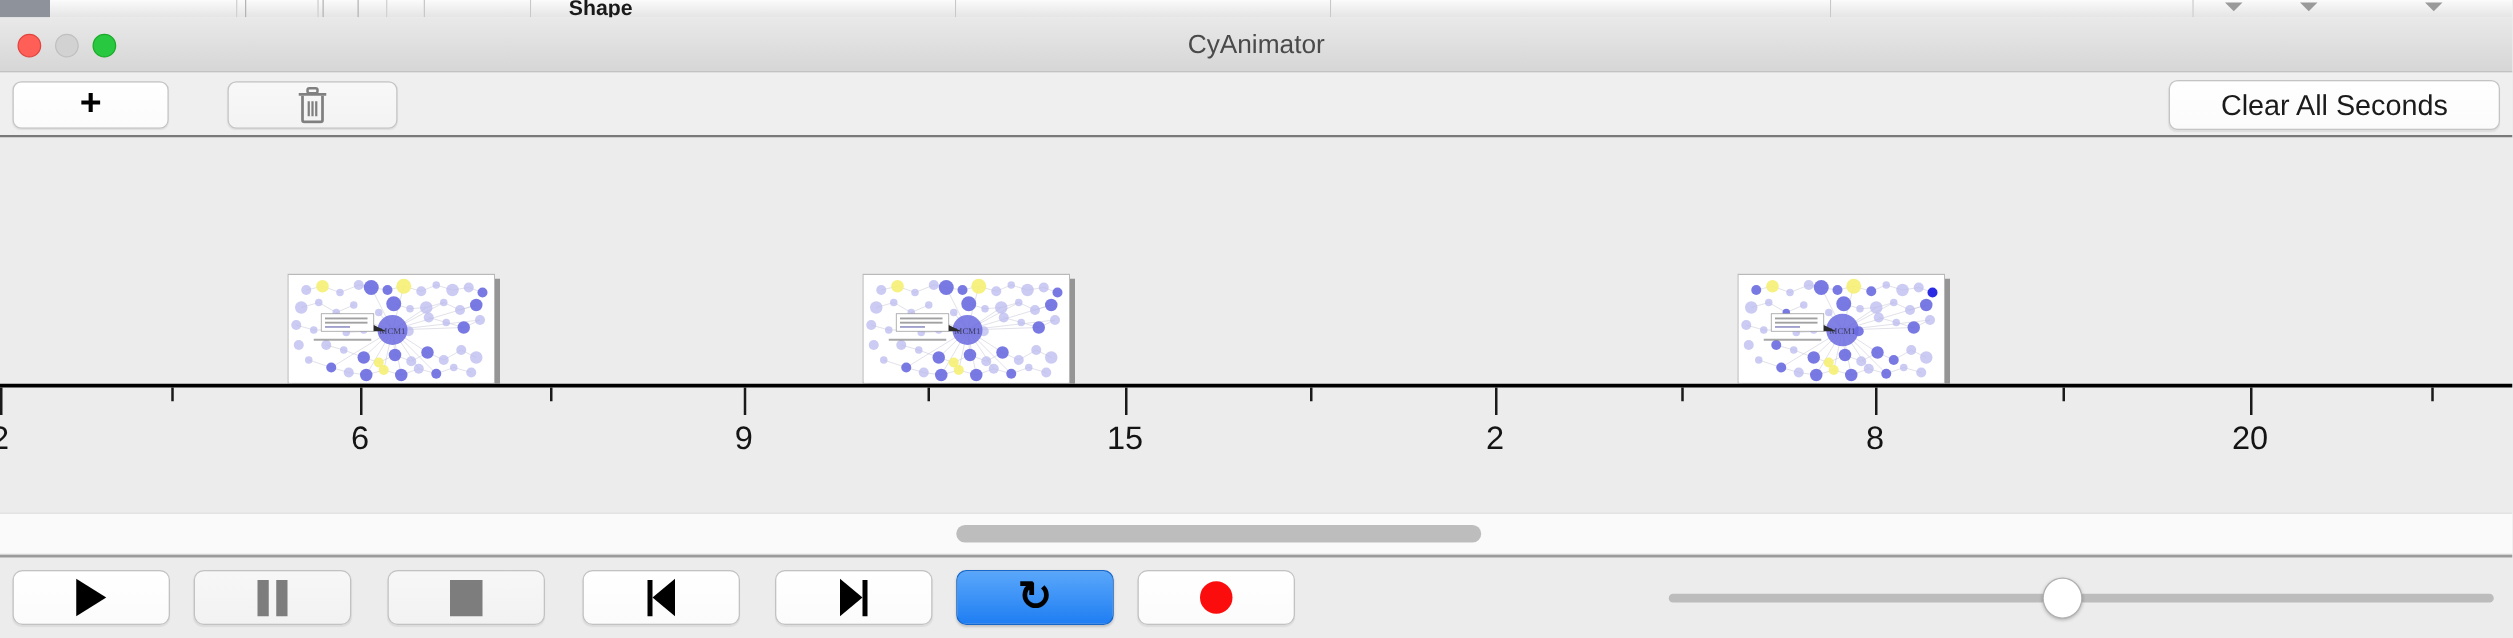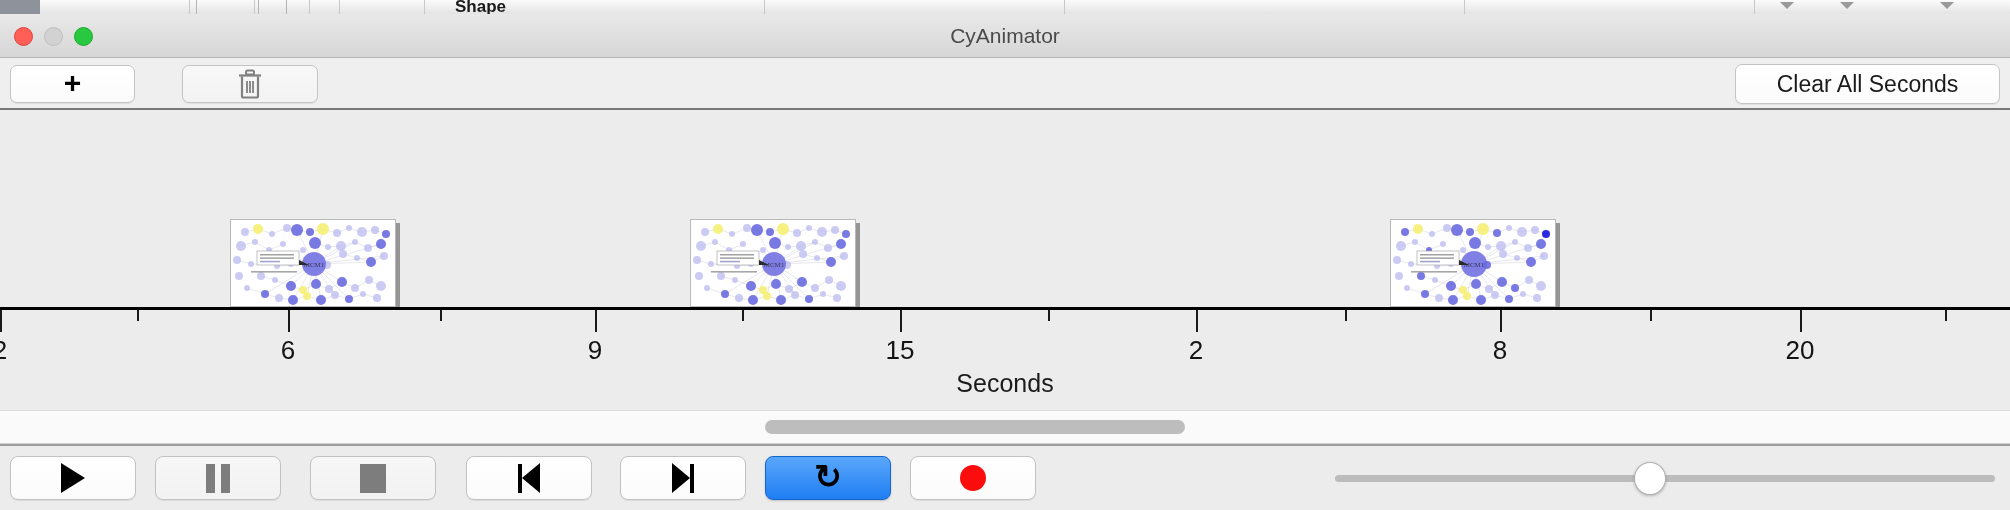--- a/index.html
+++ b/index.html
@@ -615,21 +615,20 @@
         <div class="tick major" style="left: 1196px;"></div>
         <div class="tick-label" style="left: 1196px;">2</div>
         <div class="tick minor" style="left: 1345px;"></div>
         <div class="tick major" style="left: 1500px;"></div>
         <div class="tick-label" style="left: 1500px;">8</div>
         <div class="tick minor" style="left: 1650px;"></div>
         <div class="tick major" style="left: 1800px;"></div>
         <div class="tick-label" style="left: 1800px;">20</div>
         <div class="tick minor" style="left: 1945px;"></div>
       </div>
-    <div class="axis-title">Seconds</div>
   </div>
 
   <div class="scroll-area">
     <div class="scroll-thumb" id="scroll-thumb" style="left: 765px; width: 420px;"></div>
   </div>
 
   <div class="controls">
     <div class="cbtn" id="play-btn">
       <span class="ico-play"></span>
     </div>

